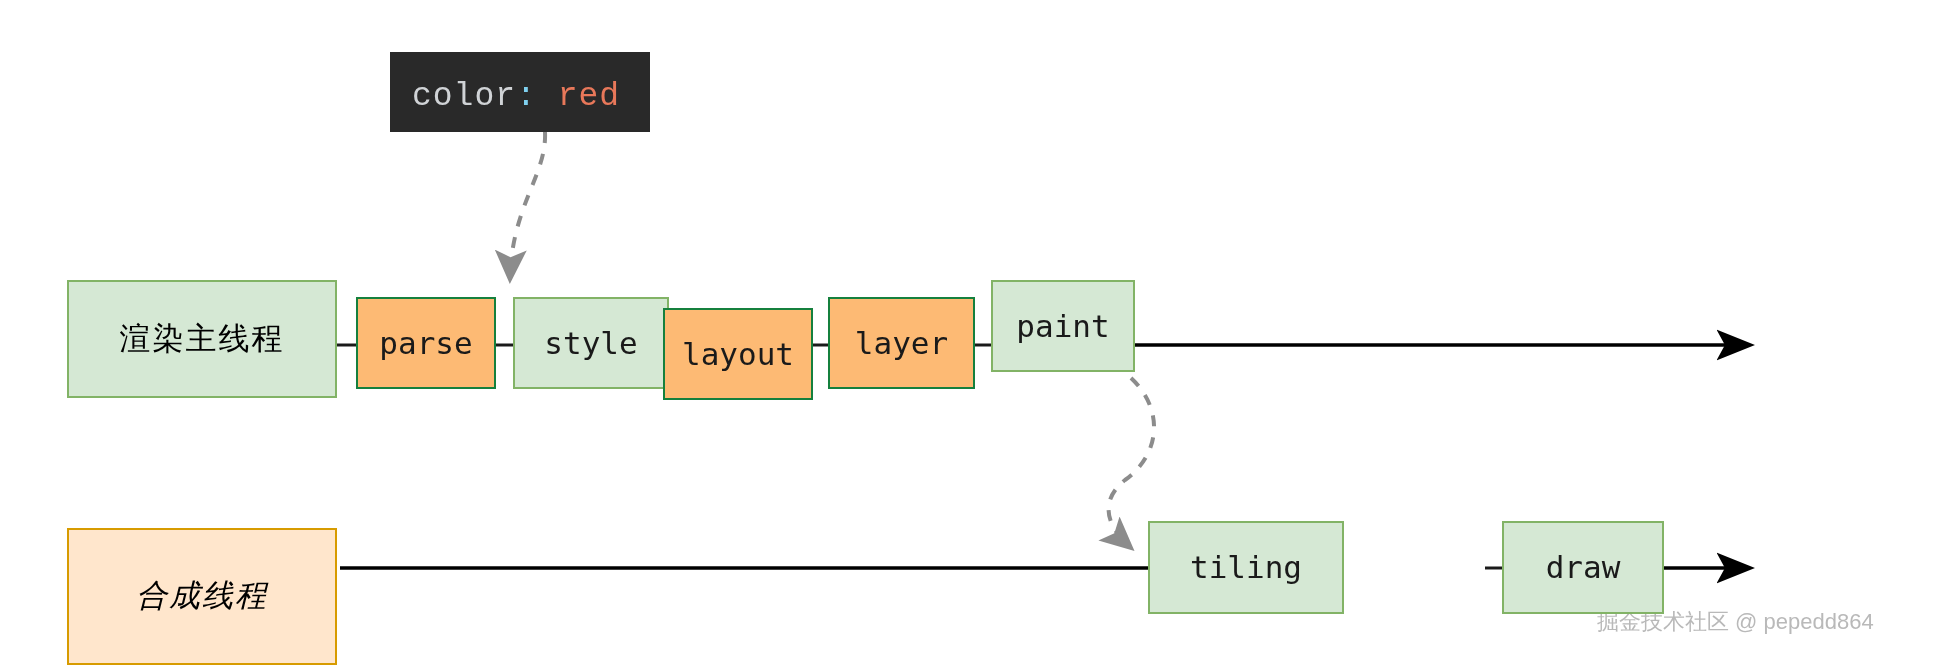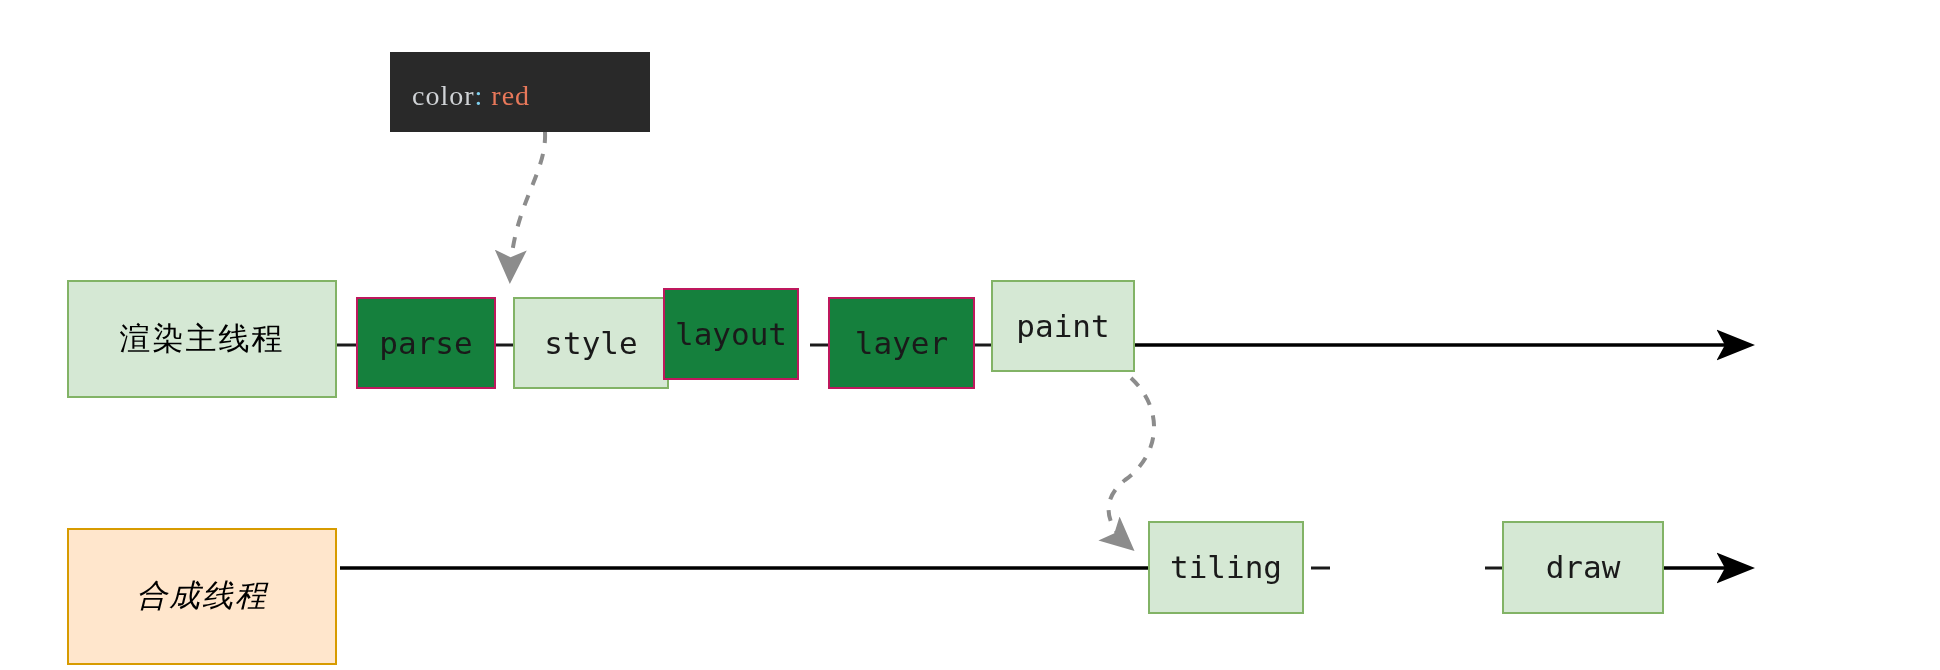--- a/index.html
+++ b/index.html
@@ -35,22 +35,22 @@
     justify-content: center;
     text-align: center;
     line-height: 1.1;
     z-index: 3;
   }
   .node-green {
     background: #d5e8d4;
     border: 2px solid #82b366;
   }
   .node-gray {
-    background: #15803d;
-    border: 2px solid #be185d;
+    background: #fdba74;
+    border: 2px solid #15803d;
   }
   .node-orange {
     background: #ffe6cc;
     border: 2px solid #d79b00;
   }
   .label-cjk {
     font-family: "Liberation Sans", "DejaVu Sans", sans-serif;
     font-size: 31px;
     color: #000000;
     letter-spacing: 2px;
@@ -68,22 +68,22 @@
     position: absolute;
     box-sizing: border-box;
     background: #292929;
     display: flex;
     align-items: center;
     justify-content: flex-start;
     padding-left: 22px;
     z-index: 4;
   }
   .code-text {
-    font-family: Liberation Serif, serif;
-    font-size: 28px;
+    font-family: Liberation Mono, monospace;
+    font-size: 33px;
     letter-spacing: 1px;
     white-space: pre;
     margin-top: 8px;
   }
   .tok-prop { color: #d0d3d6; }
   .tok-colon { color: #7fd0ef; }
   .tok-val { color: #e8785a; }
 
   
   .watermark {
@@ -143,39 +143,40 @@
   </div>
 
   <div class="node node-gray" style="left:356px; top:297px; width:140px; height:92px;">
     <span class="label-mono">parse</span>
   </div>
 
   <div class="node node-green" style="left:513px; top:297px; width:156px; height:92px;">
     <span class="label-mono">style</span>
   </div>
 
-  <div class="node node-gray" style="left:663px; top:288px; width:136px; height:92px;">
+  <div class="node node-gray" style="left:663px; top:308px; width:150px; height:92px;">
     <span class="label-mono">layout</span>
   </div>
 
   <div class="node node-gray" style="left:828px; top:297px; width:147px; height:92px;">
     <span class="label-mono">layer</span>
   </div>
 
   <div class="node node-green" style="left:991px; top:280px; width:144px; height:92px;text-align:center;">
     <span class="label-mono">paint</span>
   </div>
 
   <div class="node node-orange" style="left:67px; top:528px; width:270px; height:137px;font-style:italic;">
     <span class="label-cjk">合成线程</span>
   </div>
 
-  <div class="node node-green" style="left:1148px; top:521px; width:156px; height:93px;">
+  <div class="node node-green" style="left:1148px; top:521px; width:196px; height:93px;">
     <span class="label-mono">tiling</span>
   </div>
 
 
   <div class="node node-green" style="left:1502px; top:521px; width:162px; height:93px;text-align:center;">
     <span class="label-mono">draw</span>
   </div>
 
+  <div class="watermark" style="left:1597px; top:607px;">掘金技术社区 @ pepedd864</div>
 
 </div>
 
 </body></html>

